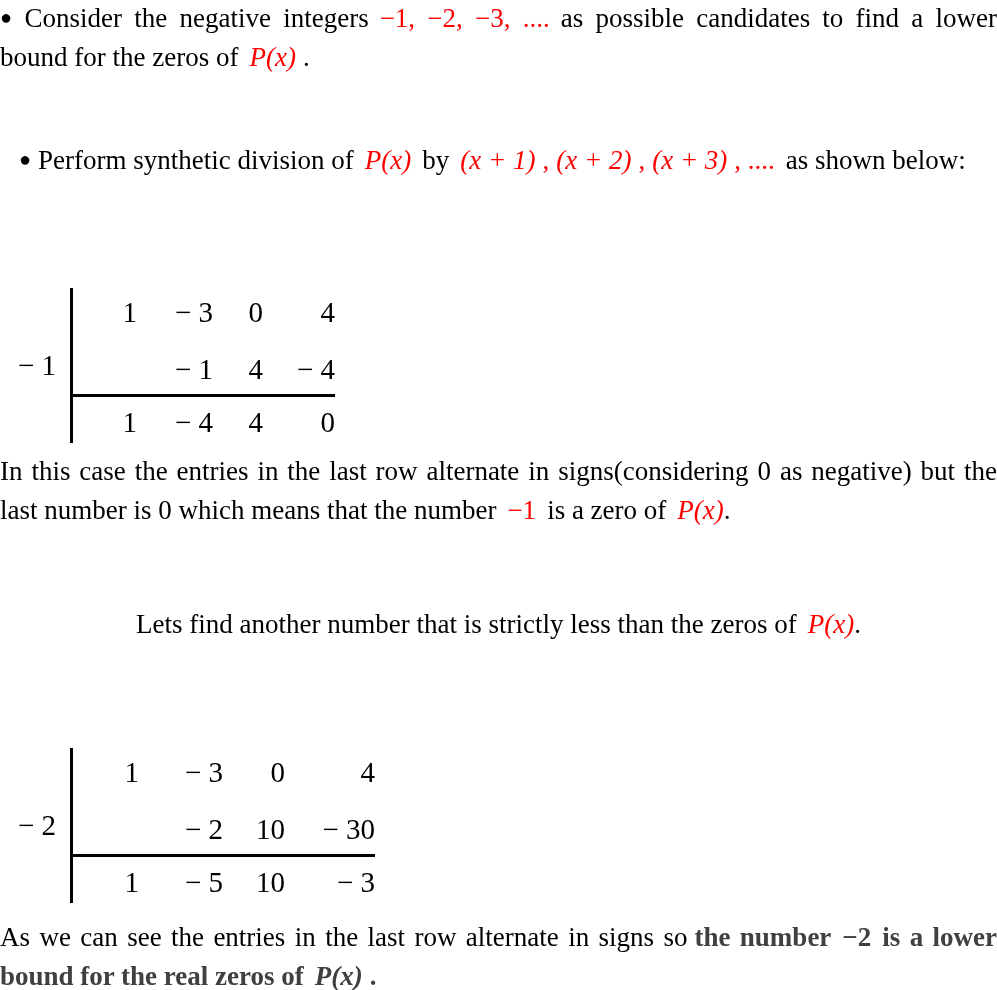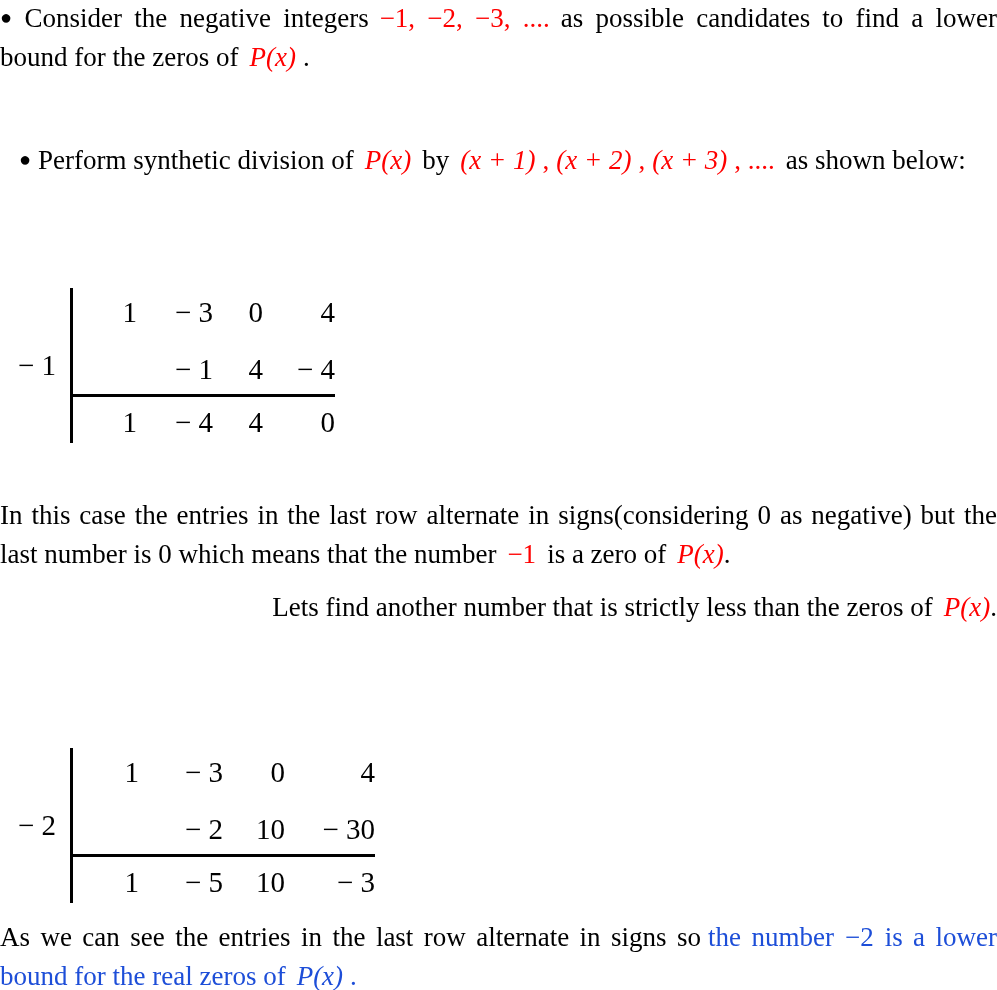--- a/index.html
+++ b/index.html
@@ -22,21 +22,21 @@
   .para {
     position: absolute;
     font-size: 27px;
     line-height: 39px;
     text-align: justify;
     text-justify: inter-word;
     width: 997px;
     left: 0;
   }
   .red   { color: #ff0000; }
-  .blue  { color: #1d4ed8; }
+  .blue  { color: #404040; font-weight: bold; }
   .mathit { font-style: italic; }
   .bullet {
     font-size: 20px;
     vertical-align: 0.14em;
     letter-spacing: 0;
   }
   .nb { white-space: nowrap; }
   .sp { display: inline-block; width: 7px; }
   .spw { display: inline-block; width: 11px; }
 
@@ -119,25 +119,25 @@
             <div class="sd-cell">1</div>
             <div class="sd-cell">− 4</div>
             <div class="sd-cell">4</div>
             <div class="sd-cell">0</div>
           </div>
         </div>
       </div>
     </div>
   </div>
 
-  <div class="para" style="top:452px;margin-top:44px;">
+  <div class="para" style="top:452px;">
     <span>In this case the entries in the last row alternate in signs(considering 0 as negative) but the last number is 0 which means that the number</span><span class="spw"></span><span class="red nb">−1</span><span class="spw"></span><span>is a zero of</span><span class="spw"></span><span class="red mathit nb">P(x)</span><span>.</span>
   </div>
 
-  <div class="para" style="top:588px; text-align:right;font-family:Liberation Serif, serif;">
+  <div class="para" style="top:605px; text-align:center;font-family:Liberation Serif, serif;">
     <span>Lets find another number that is strictly less than the zeros of</span><span class="spw"></span><span class="red mathit nb">P(x)</span><span>.</span>
   </div>
 
   <div class="syndiv" style="top:748px; left:18px;">
     <div class="sd-grid">
       <div class="sd-divisor">− 2</div>
       <div class="sd-body">
         <div class="sd-rowwrap">
           <div class="sd-row top" style="grid-template-columns:66px 84px 62px 90px;">
             <div class="sd-cell">1</div>

